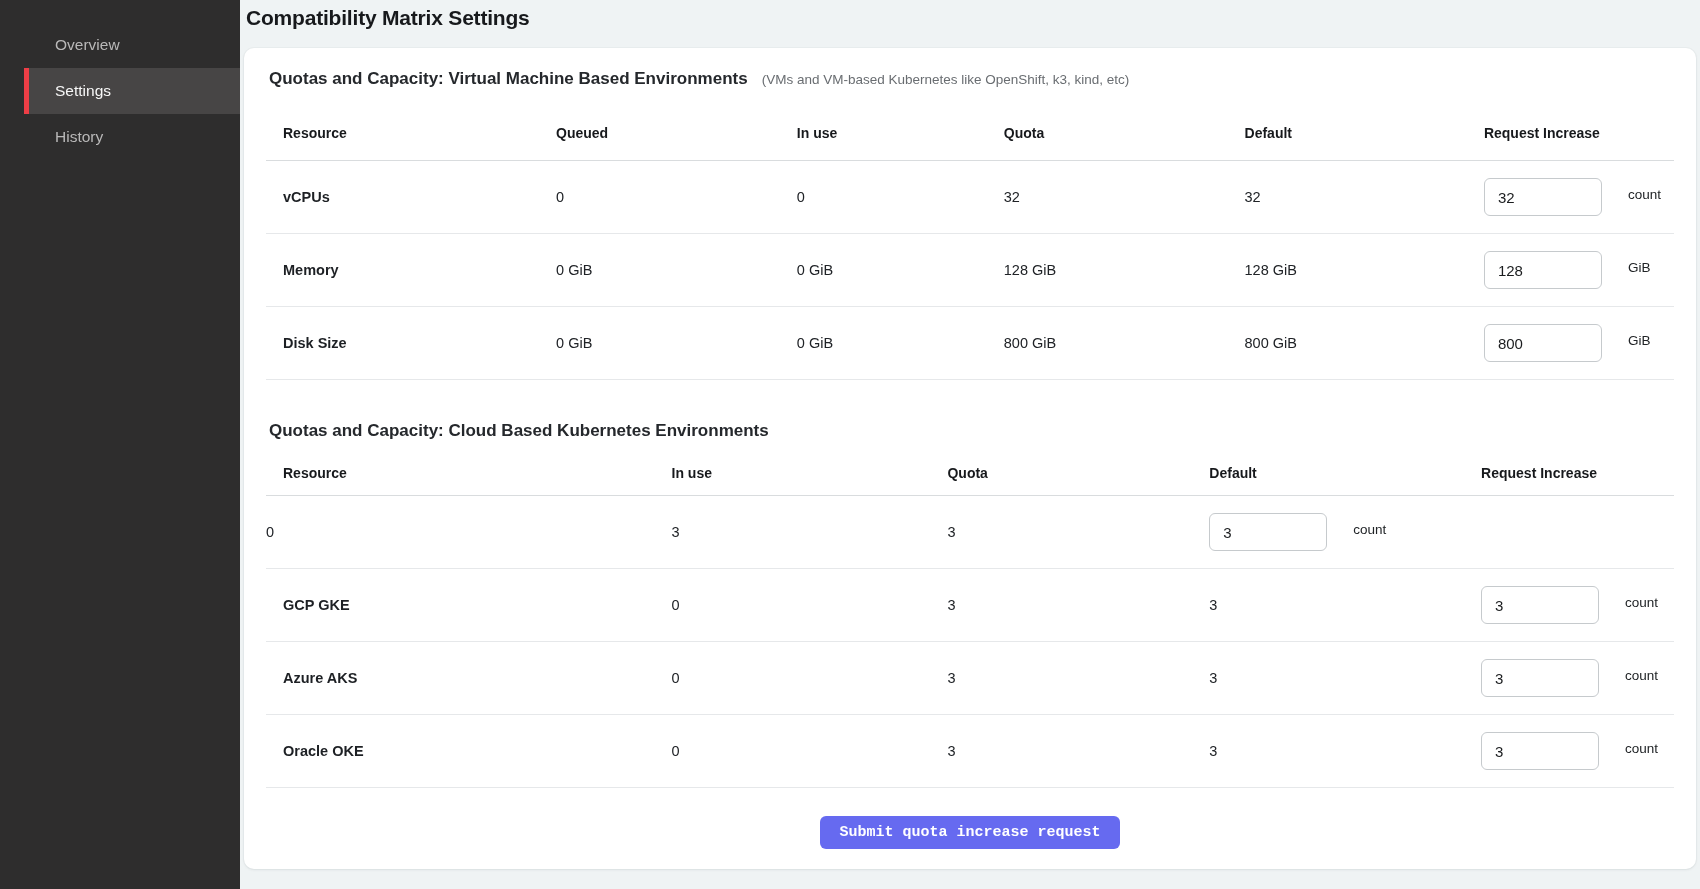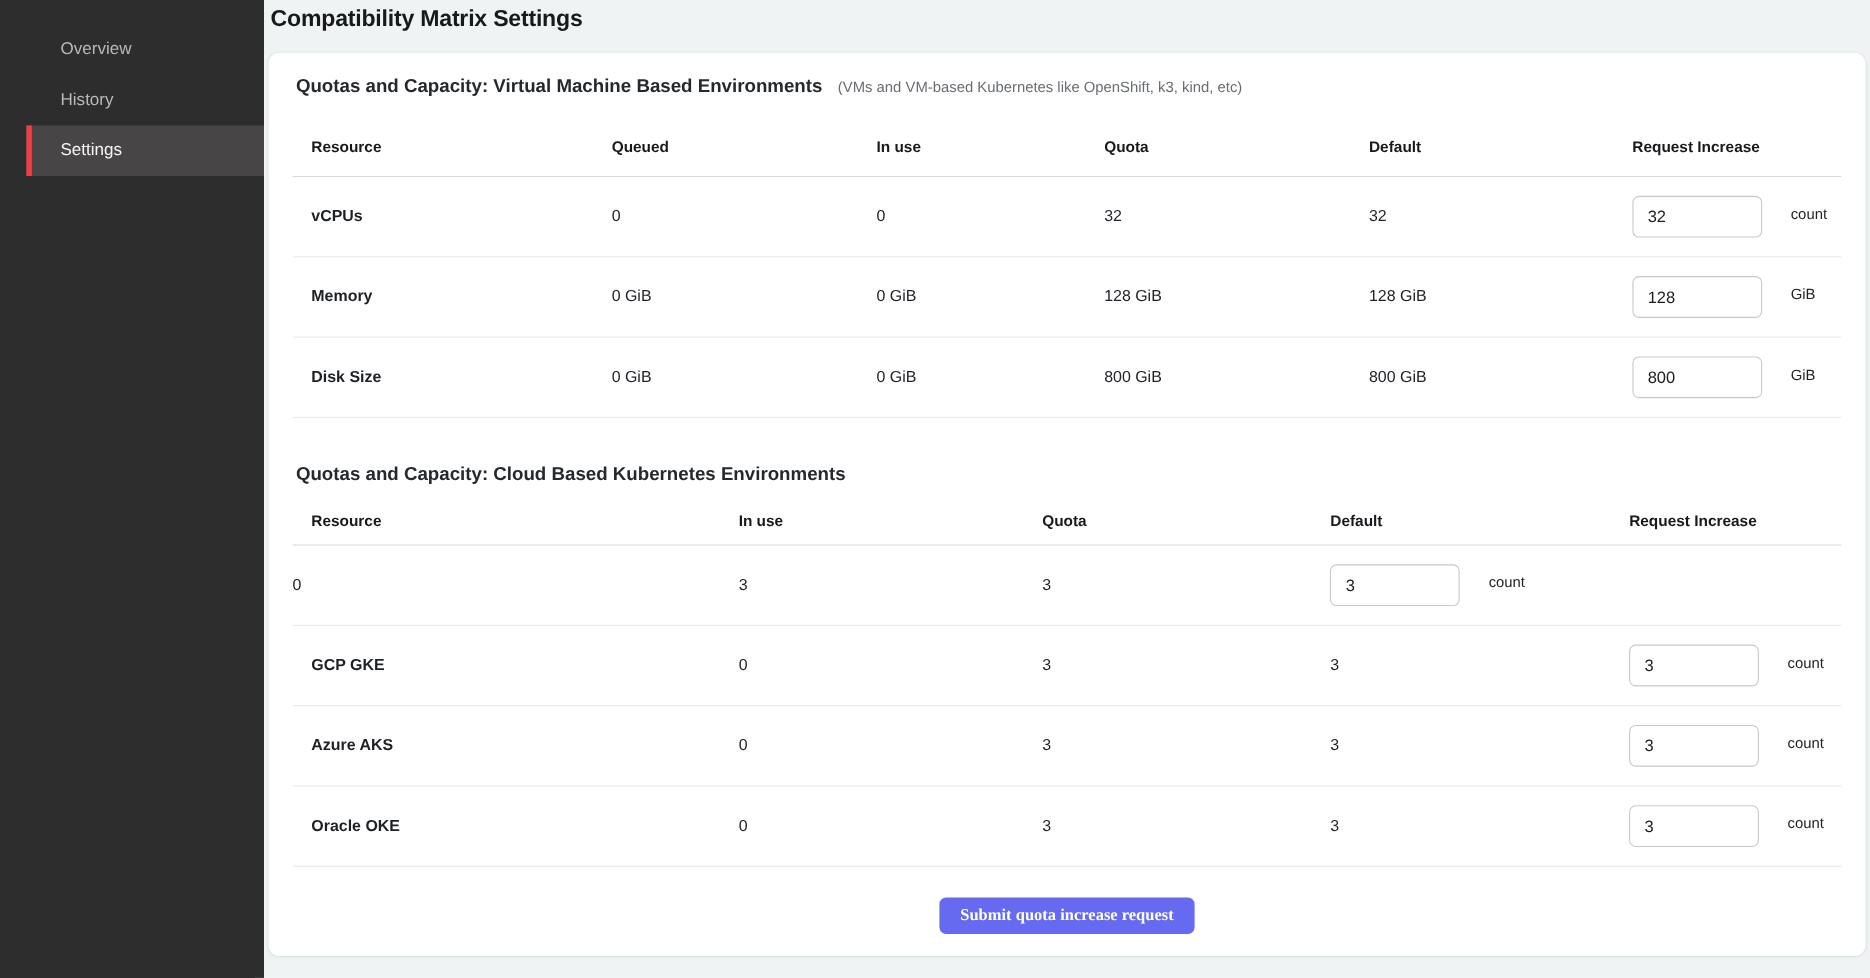--- a/index.html
+++ b/index.html
@@ -96,41 +96,41 @@
     margin-left:26px;font-size:13.5px;color:#212427;
     position:relative;top:-3px;
   }
   
   .card-footer{display:flex;justify-content:center;}
   .submit-btn{
     margin-top:28px;
     background:var(--btn-indigo);
     color:#ffffff;border:none;border-radius:6px;
     font-size:15px;font-weight:700;
-    font-family:Liberation Serif, serif;
+    font-family:Liberation Mono, monospace;
     padding:8px 19px;height:33px;line-height:17px;
     cursor:pointer;
     text-align:right;
   }
 </style>
 </head>
 <body>
 
 <div class="app">
 
   <nav class="sidebar">
 
   <div class="sidebar-item">
         <span>Overview</span>
       </div>
+      <div class="sidebar-item active">
+        <span>Settings</span>
+      </div>
       <div class="sidebar-item">
         <span>History</span>
-      </div>
-      <div class="sidebar-item active">
-        <span>Settings</span>
       </div>
     </nav>
 
   <main class="main">
     <h1 class="page-title">Compatibility Matrix Settings</h1>
 
     <section class="card">
       <div id="sections-root">
           <h2 class="section-heading"><span>Quotas and Capacity: Virtual Machine Based Environments</span><span class="subtitle">(VMs and VM-based Kubernetes like OpenShift, k3, kind, etc)</span></h2>
           <div class="tbl t1">

